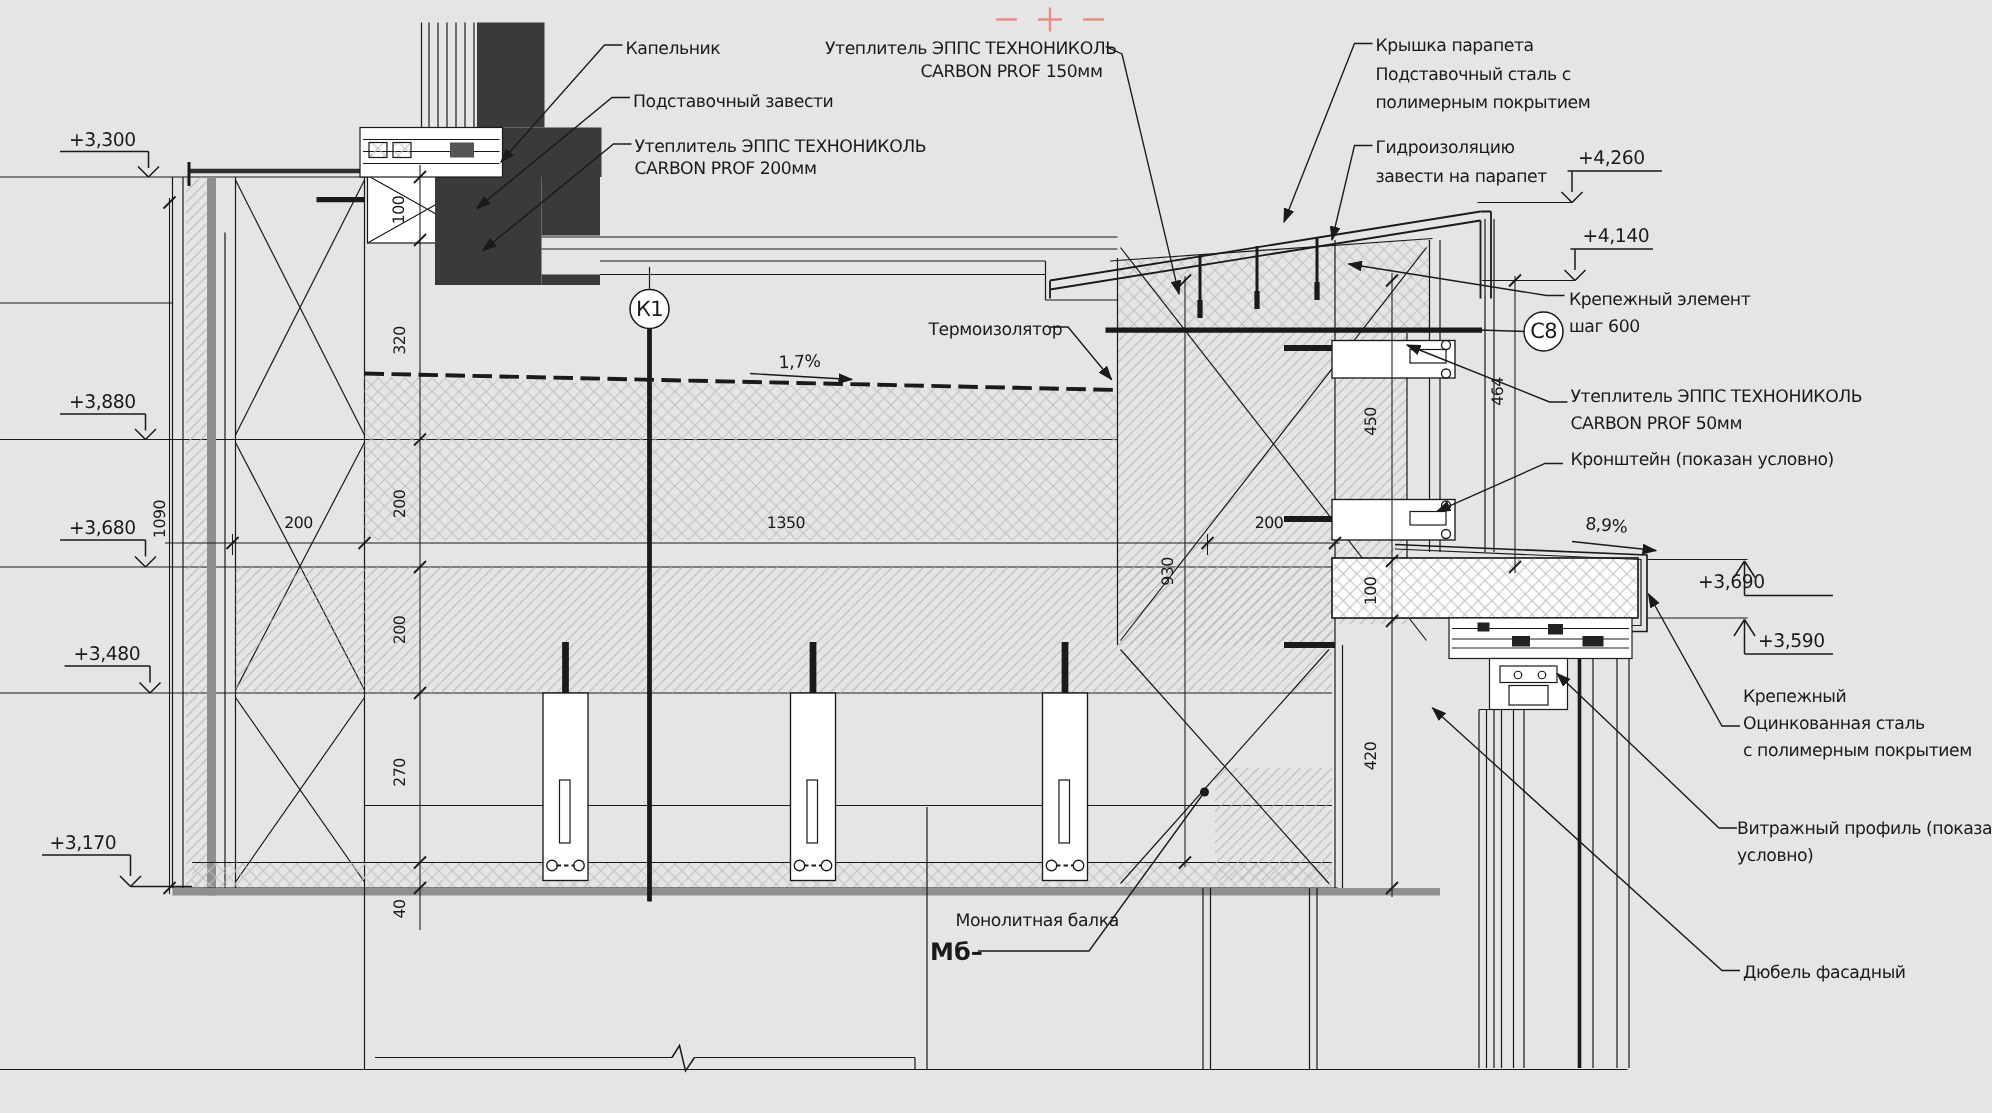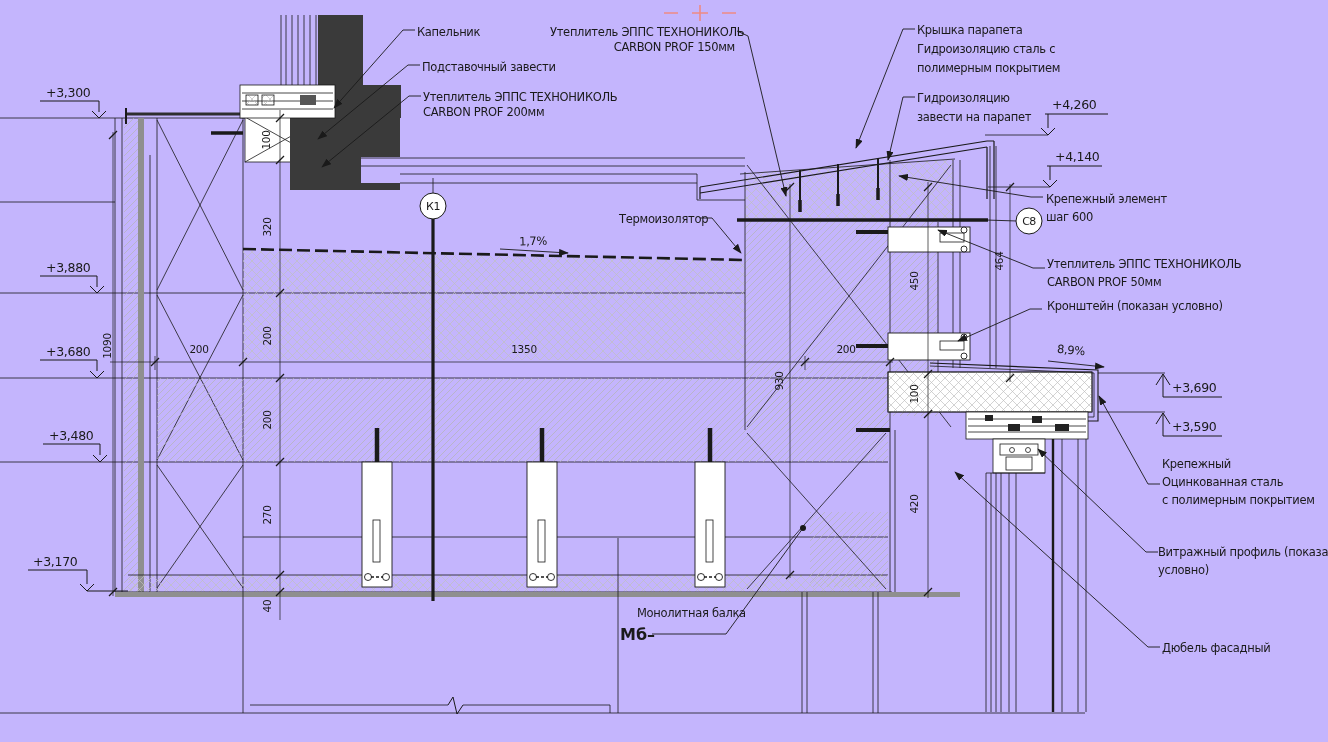--- a/index.html
+++ b/index.html
@@ -1,27 +1,27 @@
 <!DOCTYPE html>
 <html><head>
 <meta charset="utf-8">
 <style>
   html,body{margin:0;padding:0;background:#fff;}
-  .canvas{position:relative;width:1328px;height:742px;background:#c4b5fd;overflow:hidden;
+  .canvas{position:relative;width:1328px;height:742px;background:#e5e5e5;overflow:hidden;
           font-family:"DejaVu Sans",sans-serif;color:#1a1a1a;}
   svg{position:absolute;left:0;top:0;}
   .lbl{position:absolute;font-size:11.5px;line-height:1.4;white-space:nowrap;letter-spacing:-0.3px;}
   .elev{font-size:12.5px;}
   .dim{position:absolute;font-size:10.5px;white-space:nowrap;letter-spacing:-0.3px;
        transform:translate(-50%,-50%);}
   .vdim{transform:translate(-50%,-50%) rotate(-90deg);}
   .ra{text-align:right;}
   .bubble{position:absolute;width:25px;height:25px;border:1.4px solid #1a1a1a;border-radius:50%;
           background:#fff;display:flex;align-items:center;justify-content:center;
-          font-size:11px;transform:translate(-50%,-50%);letter-spacing:-0.5px;}
+          font-size:14px;transform:translate(-50%,-50%);letter-spacing:-0.5px;}
   .mb{font-weight:bold;font-size:16px;letter-spacing:0;}
 </style>
 </head>
 <body>
 
 <div class="canvas">
 
 <svg width="1328" height="742" viewBox="0 0 1328 742">
   <defs>
     <pattern id="pd" width="7" height="7" patternUnits="userSpaceOnUse">
@@ -261,21 +261,21 @@
   </g>
 </svg>
 
 <div class="lbl" style="left:417px;top:24px">Капельник</div>
 <div class="lbl" style="left:422px;top:59px">Подставочный завести</div>
 <div class="lbl" style="left:423px;top:89px">Утеплитель ЭППС ТЕХНОНИКОЛЬ</div>
 <div class="lbl" style="left:423px;top:104px">CARBON PROF 200мм</div>
 <div class="lbl ra" style="left:550px;top:24px;width:185px">Утеплитель ЭППС ТЕХНОНИКОЛЬ</div>
 <div class="lbl ra" style="left:550px;top:39px;width:185px">CARBON PROF 150мм</div>
 <div class="lbl" style="left:917px;top:22px">Крышка парапета</div>
-<div class="lbl" style="left:917px;top:41px">Гидроизоляцию сталь с</div>
+<div class="lbl" style="left:917px;top:41px">Подставочный сталь с</div>
 <div class="lbl" style="left:917px;top:60px">полимерным покрытием</div>
 <div class="lbl" style="left:917px;top:90px">Гидроизоляцию</div>
 <div class="lbl" style="left:917px;top:109px">завести на парапет</div>
 <div class="lbl" style="left:1046px;top:191px">Крепежный элемент</div>
 <div class="lbl" style="left:1046px;top:209px">шаг 600</div>
 <div class="lbl" style="left:1047px;top:256px">Утеплитель ЭППС ТЕХНОНИКОЛЬ</div>
 <div class="lbl" style="left:1047px;top:274px">CARBON PROF 50мм</div>
 <div class="lbl" style="left:1047px;top:298px">Кронштейн (показан условно)</div>
 <div class="lbl" style="left:619px;top:211px">Термоизолятор</div>
 <div class="lbl" style="left:1162px;top:456px">Крепежный</div>
@@ -287,21 +287,21 @@
 <div class="lbl" style="left:637px;top:605px">Монолитная балка</div>
 <div class="lbl mb" style="left:620px;top:624px">Мб–</div>
 
 <div class="lbl elev" style="left:46px;top:84px">+3,300</div>
 <div class="lbl elev" style="left:46px;top:259px">+3,880</div>
 <div class="lbl elev" style="left:46px;top:343px">+3,680</div>
 <div class="lbl elev" style="left:49px;top:427px">+3,480</div>
 <div class="lbl elev" style="left:33px;top:553px">+3,170</div>
 <div class="lbl elev" style="left:1052px;top:96px">+4,260</div>
 <div class="lbl elev" style="left:1055px;top:148px">+4,140</div>
-<div class="lbl elev" style="left:1172px;top:379px">+3,690</div>
+<div class="lbl elev" style="left:1132px;top:379px">+3,690</div>
 <div class="lbl elev" style="left:1172px;top:418px">+3,590</div>
 
 <div class="dim vdim" style="left:266px;top:140px">100</div>
 <div class="dim vdim" style="left:267px;top:227px">320</div>
 <div class="dim vdim" style="left:267px;top:336px">200</div>
 <div class="dim vdim" style="left:267px;top:420px">200</div>
 <div class="dim vdim" style="left:267px;top:515px">270</div>
 <div class="dim vdim" style="left:267px;top:606px">40</div>
 <div class="dim vdim" style="left:107px;top:346px">1090</div>
 <div class="dim vdim" style="left:779px;top:381px">930</div>

